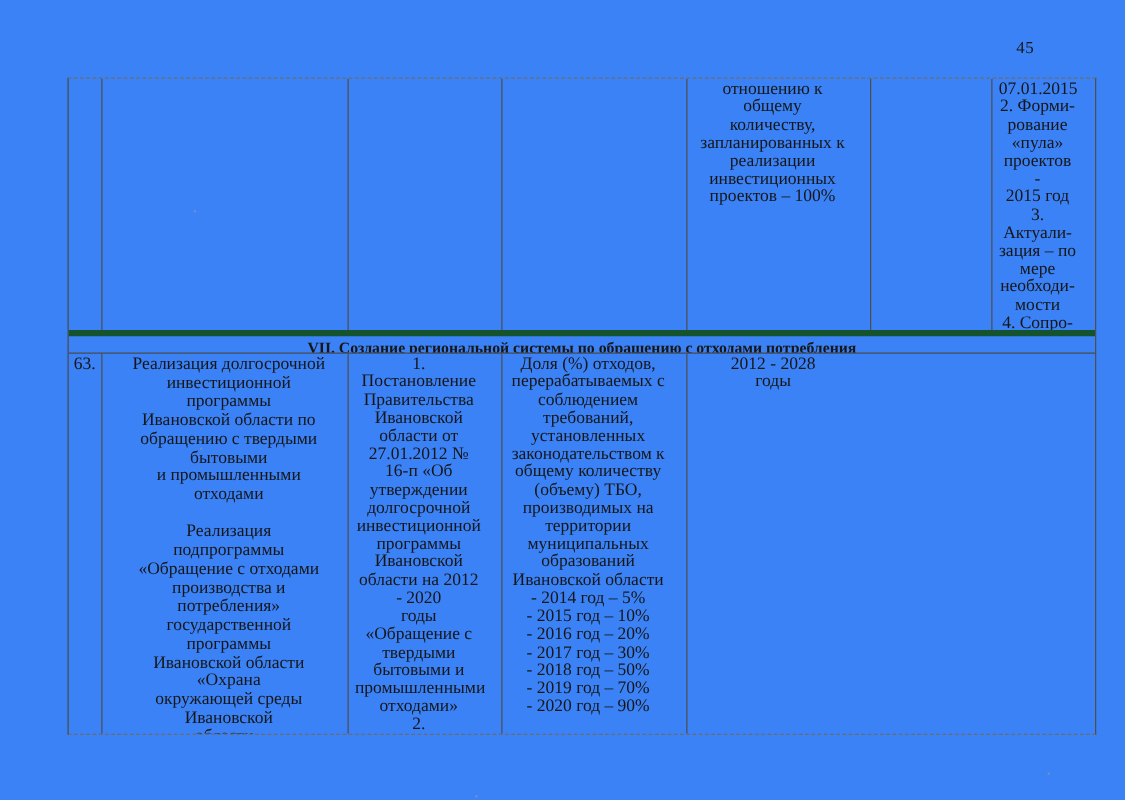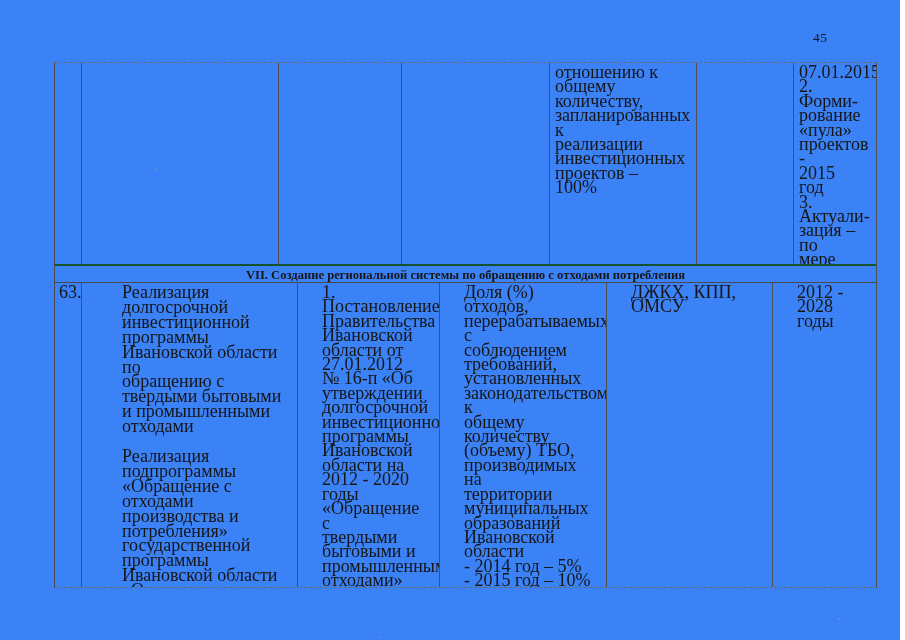--- a/index.html
+++ b/index.html
@@ -38,36 +38,37 @@
   .band {
     display: grid;
     grid-template-columns: 27px 197px 123px 148px 147px 97px 1fr;
     box-sizing: border-box;
     overflow: hidden;
   }
   .band-continuation { height: 201px; }
   .band-header {
     height: 19px;
     display: block;
-    border-top: 2px solid #14532d;
+    border-top: 5px solid #14532d;
     border-bottom: 1px solid #4b4b4b;
     text-align: center;
     font-weight: bold;
     font-size: 12.6px;
     line-height: 18px;
   }
-  .band-row63 { height: 304px; gap: 19px; }
+  .band-row63 { height: 304px; }
   .cell {
     box-sizing: border-box;
     border-right: 1px solid #4f4f4f;
     padding: 2px 15px 0 5px;
-    font-size: 18px;
+    font-size: 14px;
     line-height: 14.4px;
     white-space: pre-line;
     overflow: hidden;
+    text-align: center;
   }
   .cell:last-child { border-right: none; }
   .cell-name { line-height: 14.9px; margin-left: 16px; }
   .cell-num { padding-left: 4px; }
   
   .speck {
     position: absolute;
     background: #9a9a9a;
     width: 2px;
     height: 2px;
@@ -165,22 +166,20 @@
 муниципальных
 образований
 Ивановской области
 - 2014 год – 5%
 - 2015 год – 10%
 - 2016 год – 20%
 - 2017 год – 30%
 - 2018 год – 50%
 - 2019 год – 70%
 - 2020 год – 90%</div>
-      <div class="cell">ДЖКХ, КПП,
-ОМСУ</div>
       <div class="cell">2012 - 2028
 годы</div>
     </div>
 
   </div>
 
   <div class="speck" style="left:155px; top:168px;"></div>
   <div class="speck" style="left:160px; top:358px;"></div>
   <div class="speck" style="left:838px; top:618px;"></div>
   <div class="speck" style="left:380px; top:636px;"></div>

